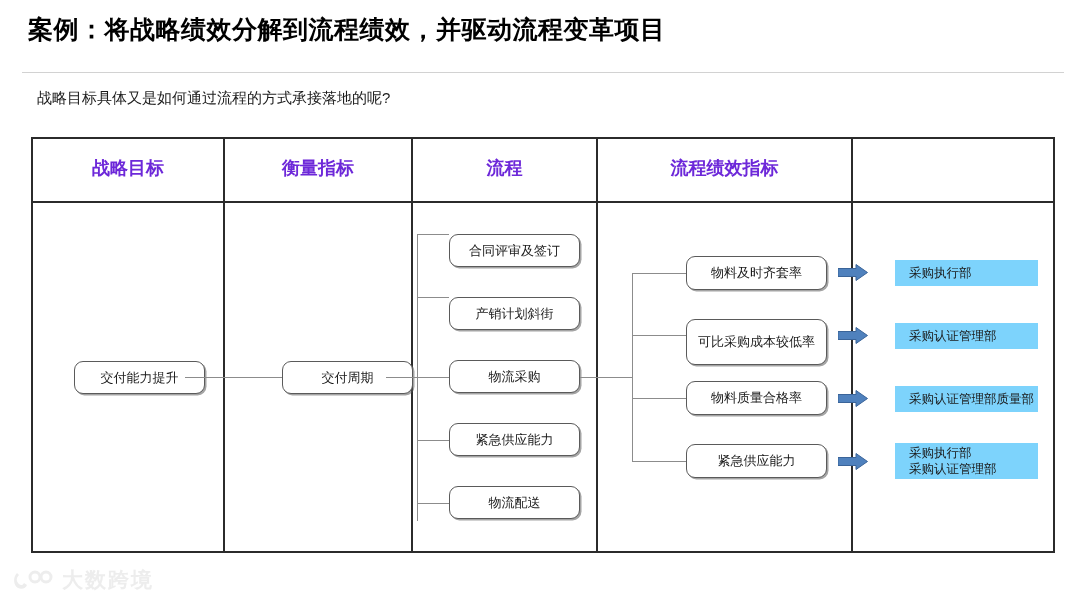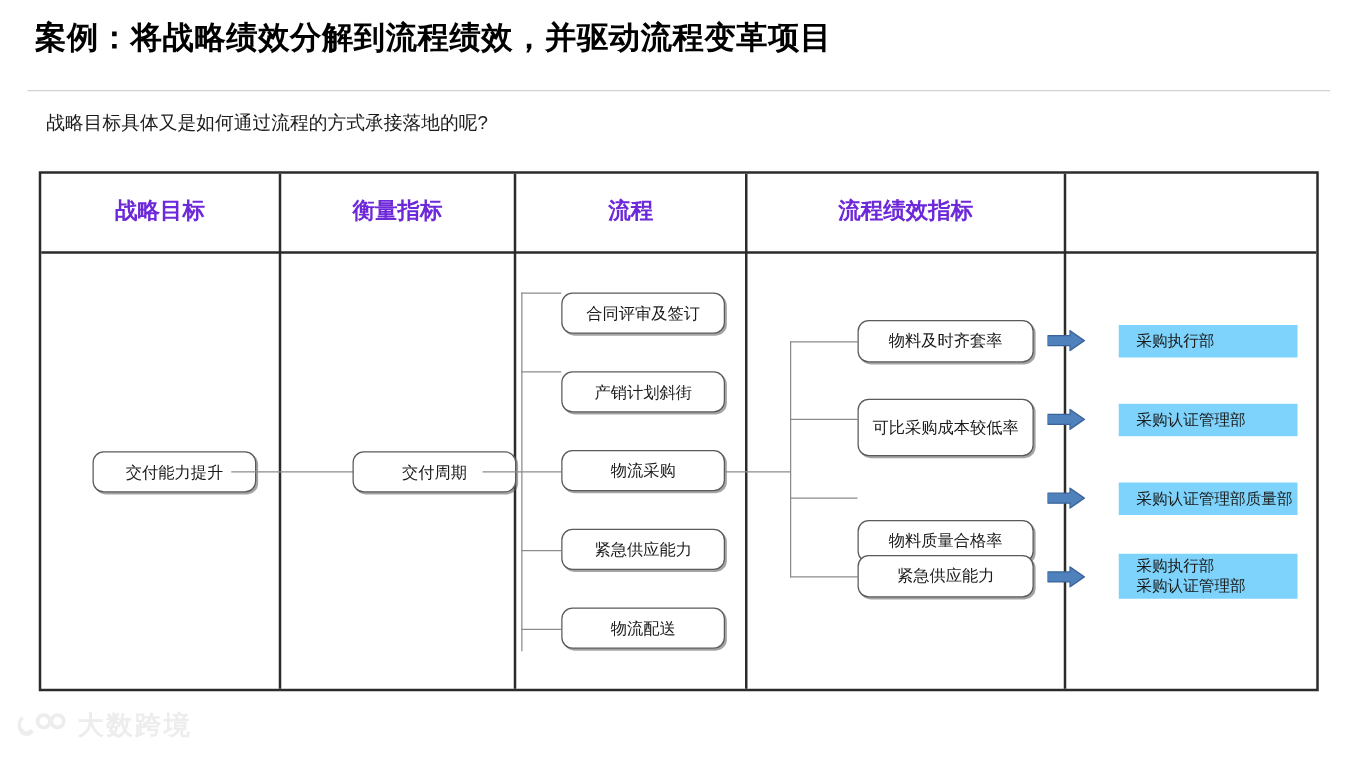--- a/index.html
+++ b/index.html
@@ -213,21 +213,21 @@
   <div class="hline" style="left:599px; top:196px; width:54px;"></div>
   <div class="hline" style="left:599px; top:259px; width:54px;"></div>
   <div class="hline" style="left:599px; top:322px; width:54px;"></div>
 
   <div class="node shadowed" style="left:653px; top:117px; width:141px; height:34px;">
     <span>物料及时齐套率</span>
   </div>
   <div class="node shadowed" style="left:653px; top:180px; width:141px; height:46px;">
     <span>可比采购成本较低率</span>
   </div>
-  <div class="node shadowed" style="left:653px; top:242px; width:141px; height:34px;margin-top:35px;">
+  <div class="node shadowed" style="left:653px; top:242px; width:141px; height:34px;">
     <span>物料质量合格率</span>
   </div>
   <div class="node shadowed" style="left:653px; top:305px; width:141px; height:34px;">
     <span>紧急供应能力</span>
   </div>
 
   <div class="blue-arrow" style="left:805px; top:125px;">
     <svg width="30" height="17" viewBox="0 0 30 17">
       <polygon points="0,4.5 18,4.5 18,0.5 29.5,8.5 18,16.5 18,12.5 0,12.5" fill="#4f81bd" stroke="#3a6499" stroke-width="1"></polygon>
     </svg>

